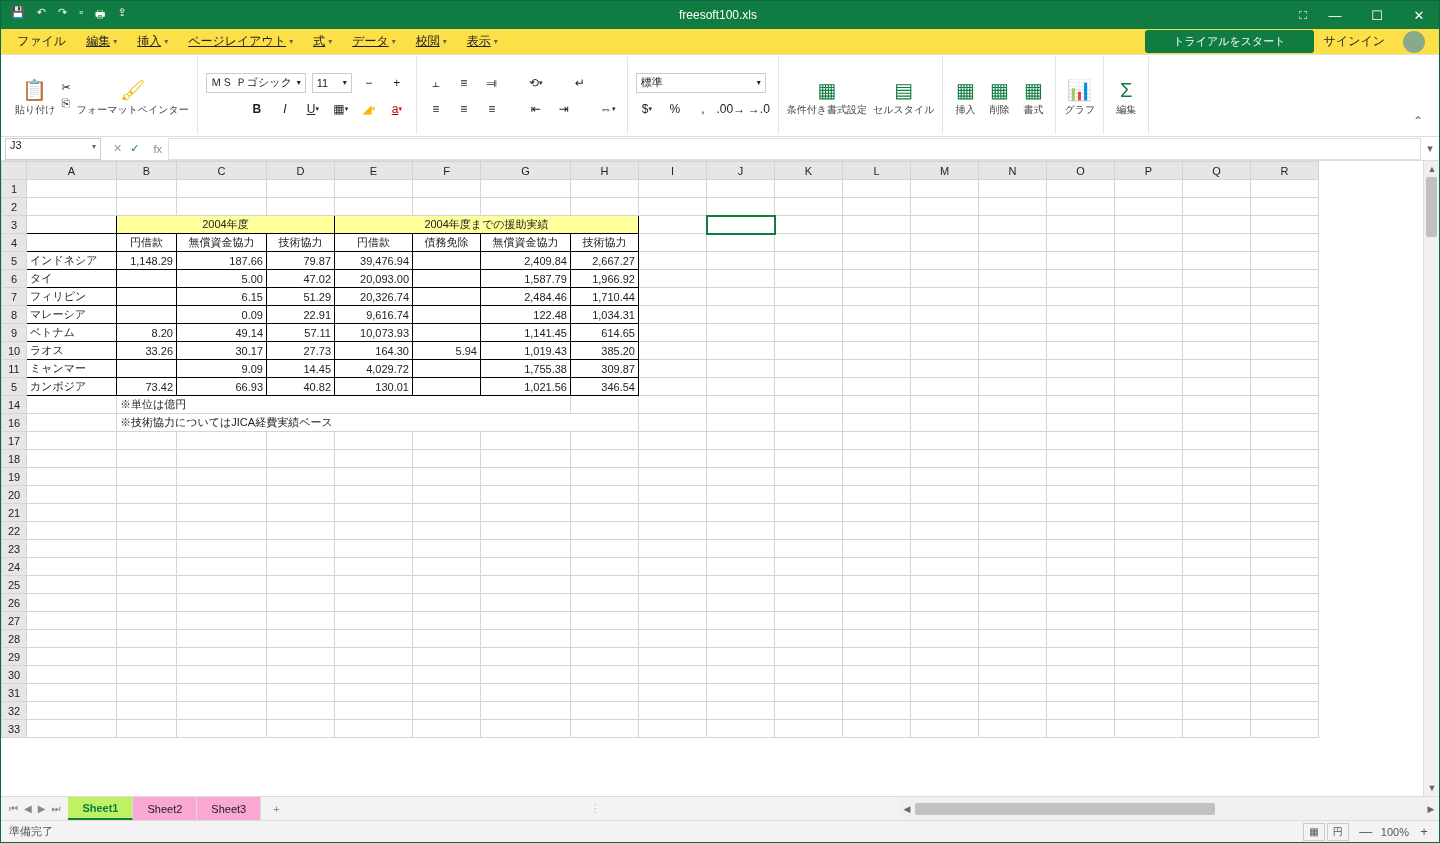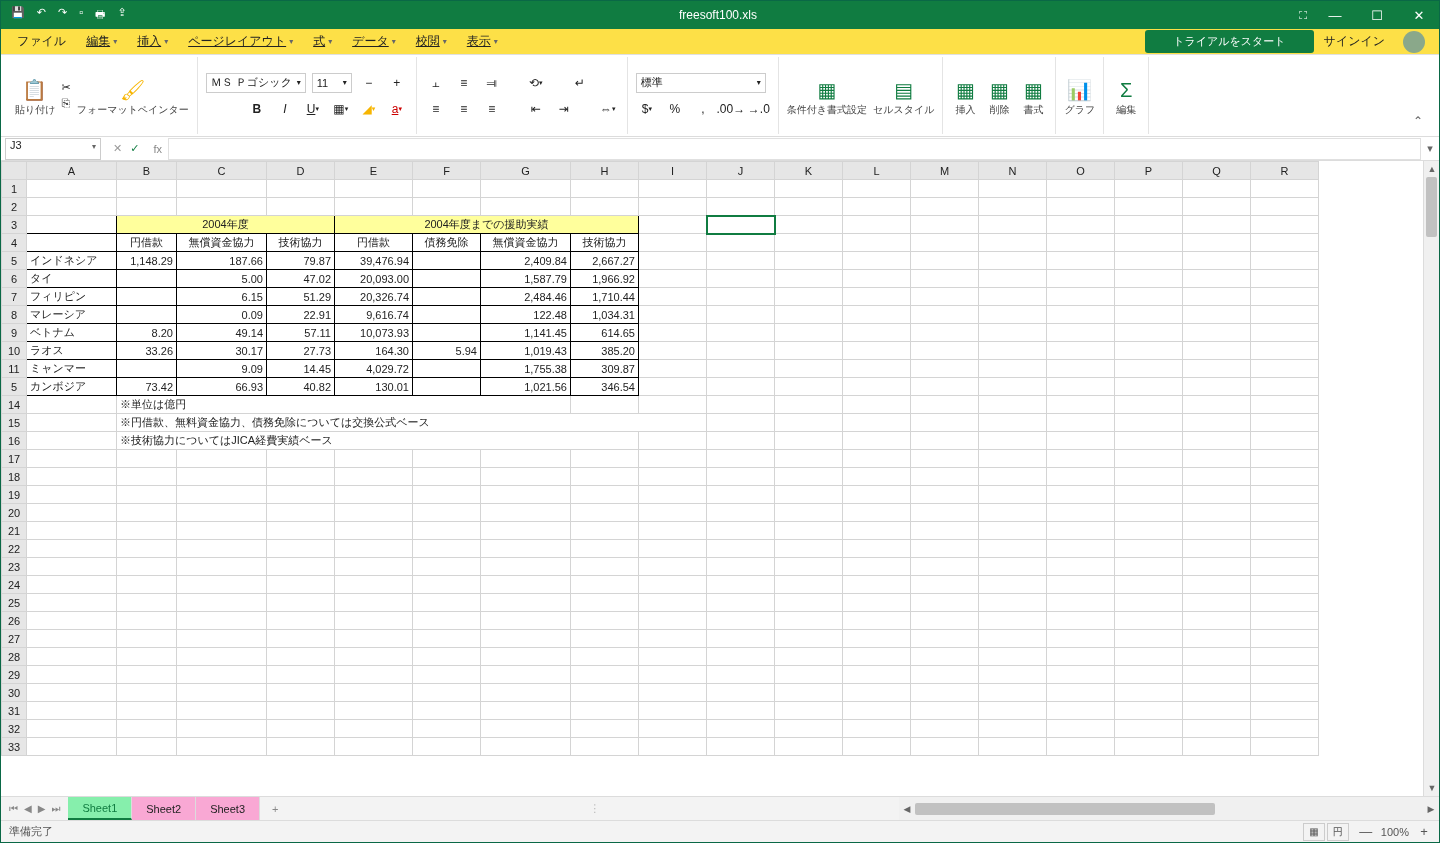--- a/index.html
+++ b/index.html
@@ -49,21 +49,21 @@
 .c{text-align:center}
 .sel{outline:2px solid #107c41;outline-offset:-1px}
 .vscroll{width:16px;background:#f0f0f0;border-left:1px solid #dcdcdc;display:flex;flex-direction:column}
 .vscroll .arr,.hscroll .arr{height:16px;width:16px;display:flex;align-items:center;justify-content:center;color:#666;font-size:9px;cursor:pointer}
 .vscroll .track{flex:1;position:relative}
 .vscroll .thumb{position:absolute;top:0;left:2px;right:2px;height:60px;background:#c1c1c1;border-radius:2px}
 .tabs{height:24px;border-top:1px solid #dcdcdc;display:flex;align-items:stretch;background:#f3f3f3}
 .tabnav{display:flex;align-items:center;gap:6px;padding:0 8px;color:#888}
 .tabnav span{cursor:pointer;font-size:10px}
 .tab{padding:0 14px;display:flex;align-items:center;border-right:1px solid #dcdcdc;cursor:pointer;font-size:11px;background:#f9a8d4}
-.tab.active{background:#86efac;color:#107c41;font-weight:normal;border-bottom:2px solid #107c41}
+.tab.active{background:#bef264;color:#107c41;font-weight:bold;border-bottom:2px solid #107c41}
 .addtab{padding:0 12px;display:flex;align-items:center;color:#888;cursor:pointer}
 .tabspacer{flex:1;display:flex;align-items:center;justify-content:center;color:#bbb}
 .hscroll{width:540px;display:flex;align-items:center;background:#f0f0f0}
 .hscroll .track{flex:1;height:12px;position:relative}
 .hscroll .thumb{position:absolute;left:0;width:300px;top:0;bottom:0;background:#c1c1c1;border-radius:2px}
 .status{height:22px;background:#f3f3f3;border-top:1px solid #dcdcdc;display:flex;align-items:center;padding:0 8px;font-size:11px;color:#555}
 .status .sp{flex:1}
 .viewbtns{display:flex;gap:2px}
 .viewbtns div{width:22px;height:18px;border:1px solid #ccc;display:flex;align-items:center;justify-content:center;cursor:pointer;font-size:10px}
 .zoom{display:flex;align-items:center;gap:8px;margin-left:10px}
@@ -554,34 +554,20 @@
               <td class=""></td>
               <td class=""></td>
               <td class=""></td>
               <td class=""></td>
               <td class=""></td>
               <td class=""></td>
               <td class=""></td>
               <td class=""></td>
             </tr>
             <tr>
-              <td class="rowhdr">15</td>
-              <td class=""></td>
-              <td class="" colspan="8">※円借款、無料資金協力、債務免除については交換公式ベース</td>
-              <td class=""></td>
-              <td class=""></td>
-              <td class=""></td>
-              <td class=""></td>
-              <td class=""></td>
-              <td class=""></td>
-              <td class=""></td>
-              <td class=""></td>
-              <td class=""></td>
-            </tr>
-            <tr>
               <td class="rowhdr">16</td>
               <td class=""></td>
               <td class="" colspan="7">※技術協力についてはJICA経費実績ベース</td>
               <td class=""></td>
               <td class=""></td>
               <td class=""></td>
               <td class=""></td>
               <td class=""></td>
               <td class=""></td>
               <td class=""></td>

